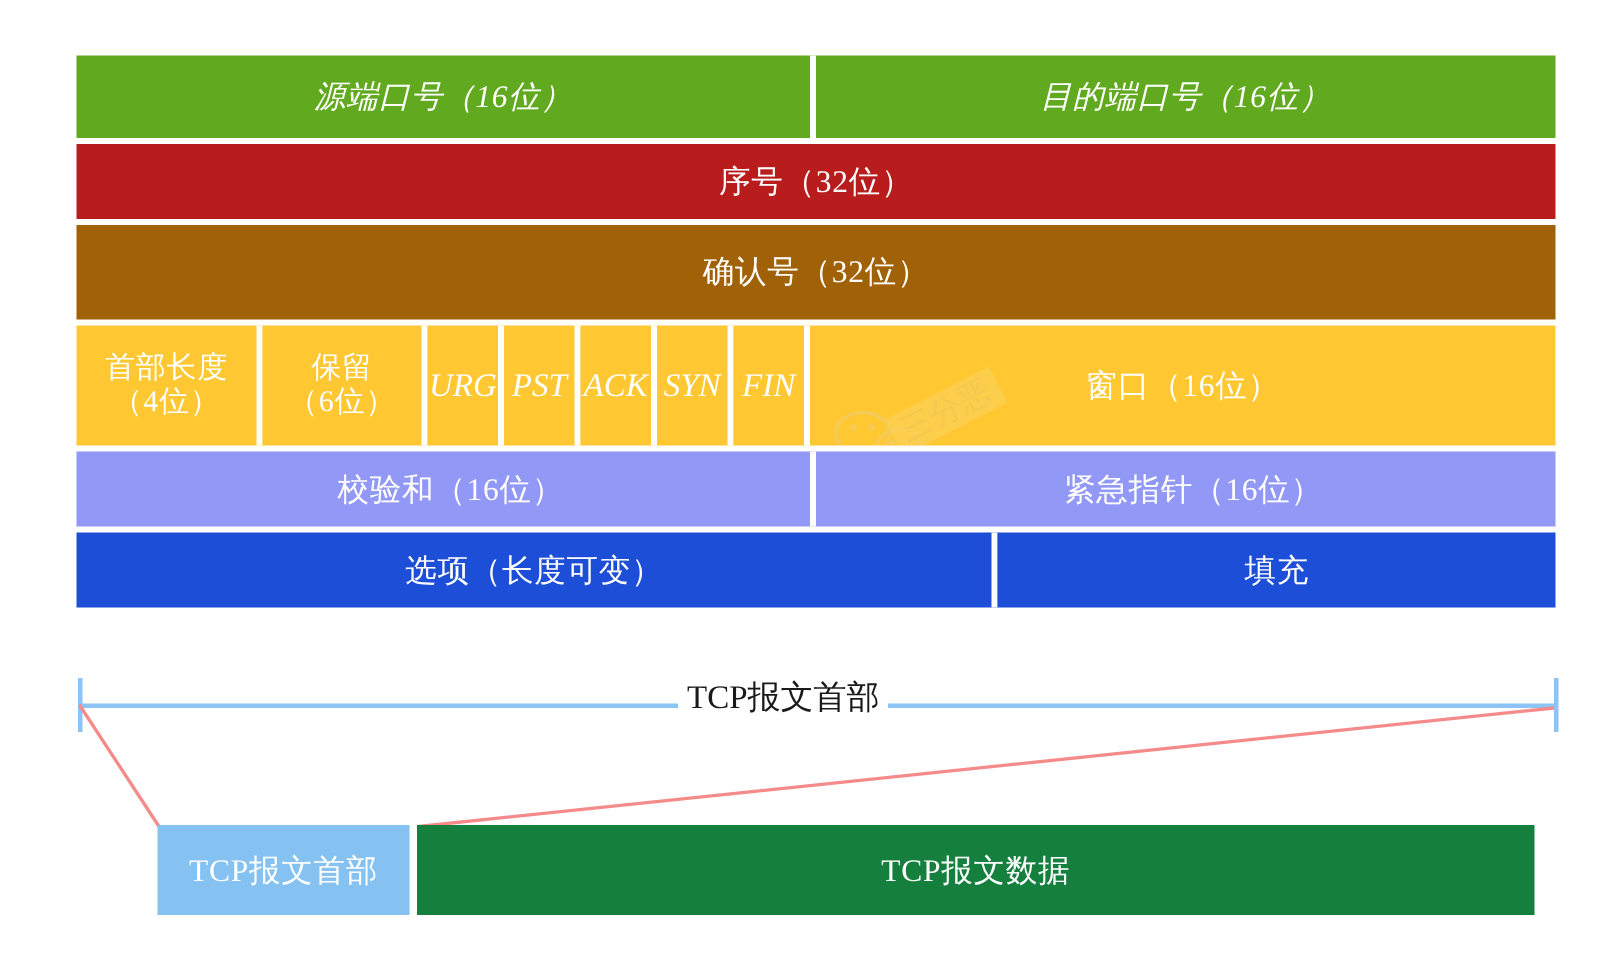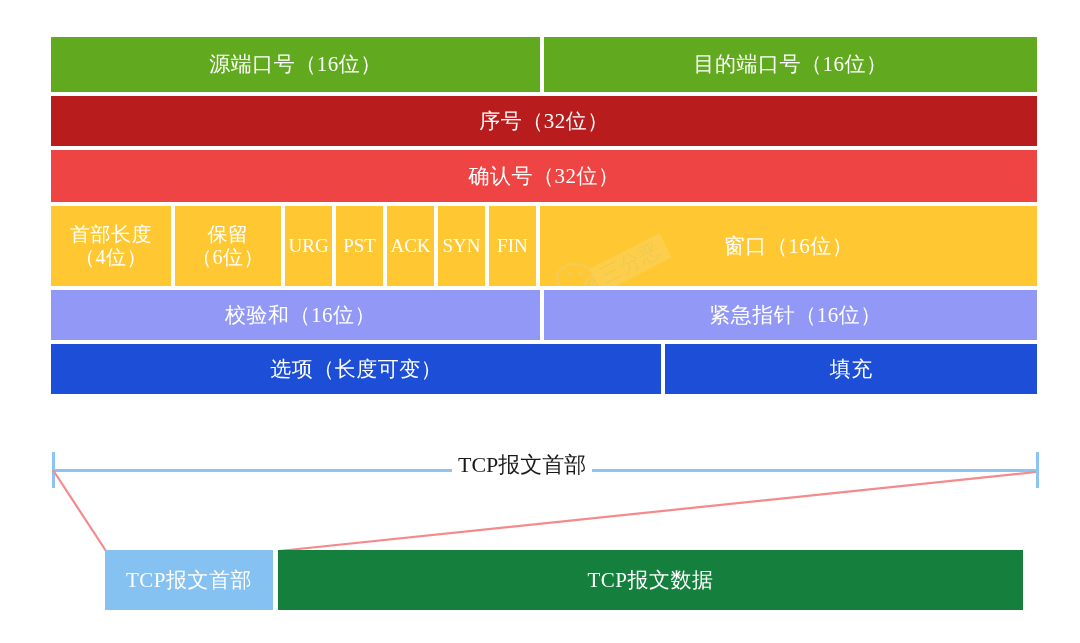--- a/index.html
+++ b/index.html
@@ -45,28 +45,28 @@
     line-height: 1.15;
     font-size: 21px;
     letter-spacing: 0.5px;
     position: relative;
     white-space: pre-line;
     border-right: 4px solid #ffffff;
     overflow: hidden;
   }
   .cell:last-child { border-right: none; }
 
-  .row-ports   .cell { height: 55px; background: #61a91e; }
+  .row-ports   .cell { height: 55px; background: #61a91e; font-style: italic; }
   .row-seq     .cell { height: 50px; background: #b91c1c; }
-  .row-ack     .cell { height: 52px; background: #ef4444; }
+  .row-ack     .cell { height: 63px; background: #a16207; }
   .row-flags   .cell { height: 80px; background: #ffc832; }
   .row-check   .cell { height: 50px; background: #9298f5; padding-left: 10px; }
   .row-opts    .cell { height: 50px; background: #1d4ed8; }
 
-  .cell.small-flag { font-size: 19px; letter-spacing: 0; }
+  .cell.small-flag { font-size: 22px; letter-spacing: 0; font-style: italic; }
   .cell.two-line   { font-size: 20px; }
 
   
   .watermark {
     position: absolute;
     left: 8px;
     top: 2px;
     width: 140px;
     height: 78px;
     pointer-events: none;

